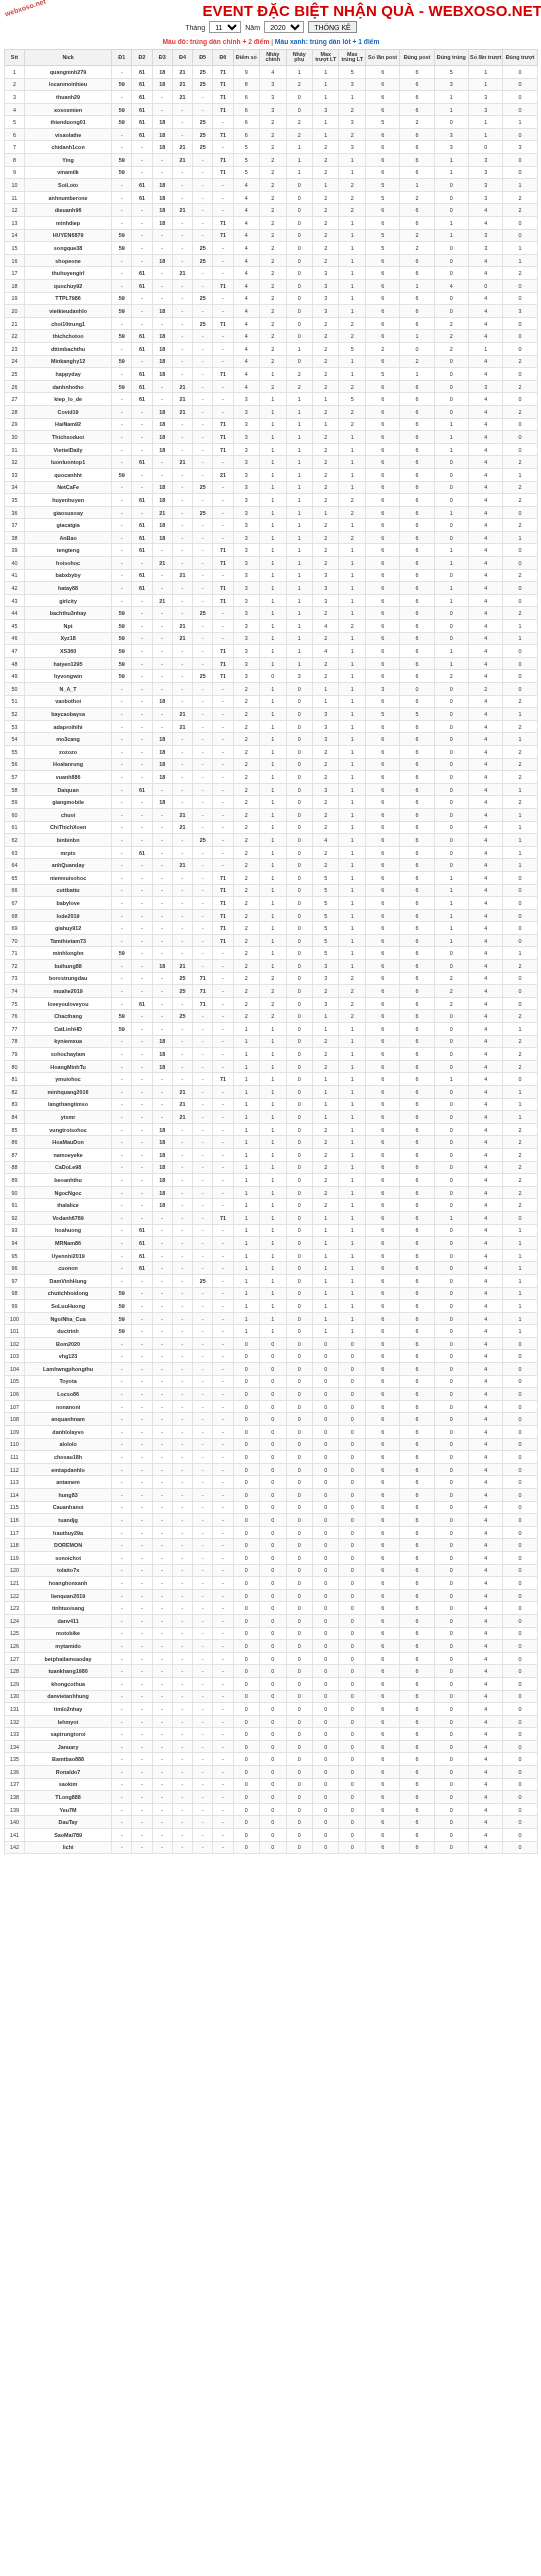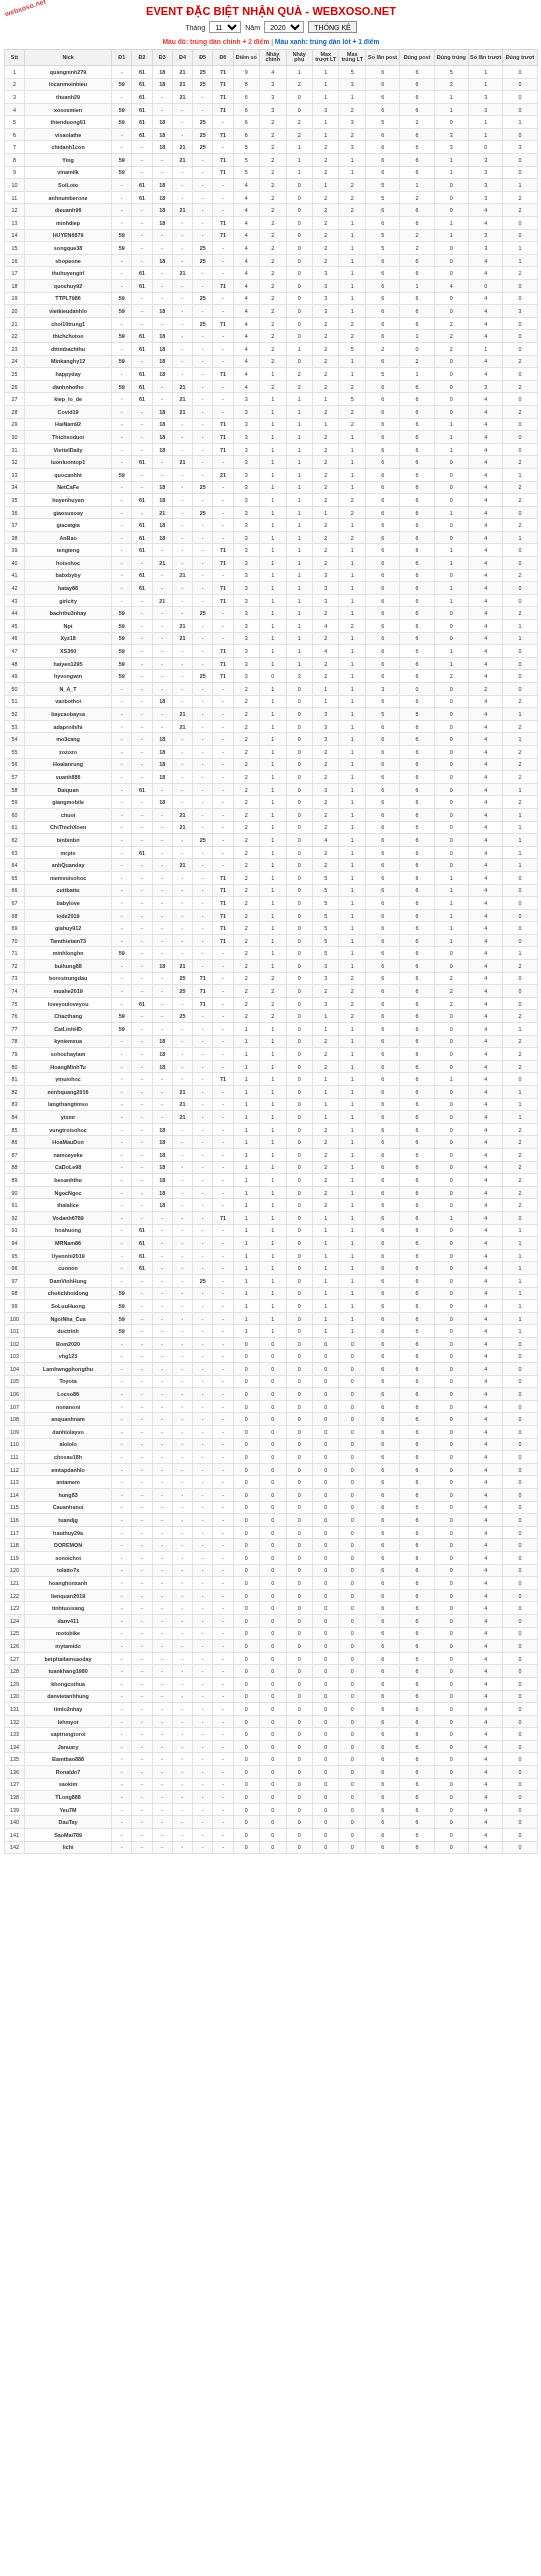--- a/index.html
+++ b/index.html
@@ -1,19 +1,19 @@
 <!DOCTYPE html>
 <html style="font-size:10px"><head>
 <meta charset="utf-8">
 <style>
   html,body{margin:0;padding:0;background:#ffffff;}
   body{font-family:"Liberation Sans",sans-serif;width:542px;}
   .page{width:542px;position:relative;}
   .banner{position:relative;height:16.5px;margin-top:2.5px;}
-  .banner-title{text-align:center;font-size:11px;font-weight:bold;color:#d50000;letter-spacing:0.1px;line-height:16.5px;}
+  .banner-title{text-align:right;font-size:15px;font-weight:bold;color:#d50000;letter-spacing:0.1px;line-height:16.5px;}
   .stamp{position:absolute;left:3.8px;top:1.3px;color:#c62828;font-size:7px;font-weight:bold;transform:rotate(-18deg);opacity:.85;}
   .filterbar{display:flex;align-items:center;justify-content:center;gap:3.8px;height:16.5px;font-size:7px;color:#222;}
   .filterbar select{font-size:7px;padding:0.6px 1.3px;border:0.6px solid #999;background:#fff;}
   .stat-btn{font-size:7px;border:0.6px solid #888;background:#efefef;padding:1.3px 5px;cursor:pointer;}
   .legend{text-align:center;font-size:6.7px;margin:2.5px 0 3.8px 0;}
   .legend .red{color:#e53935;font-weight:bold;}
   .legend .blue{color:#1565c0;font-weight:bold;}
   .legend .sep{color:#555;}
   table.rank{border-collapse:collapse;width:534px;margin:0 3.8px;}
   table.rank th{

